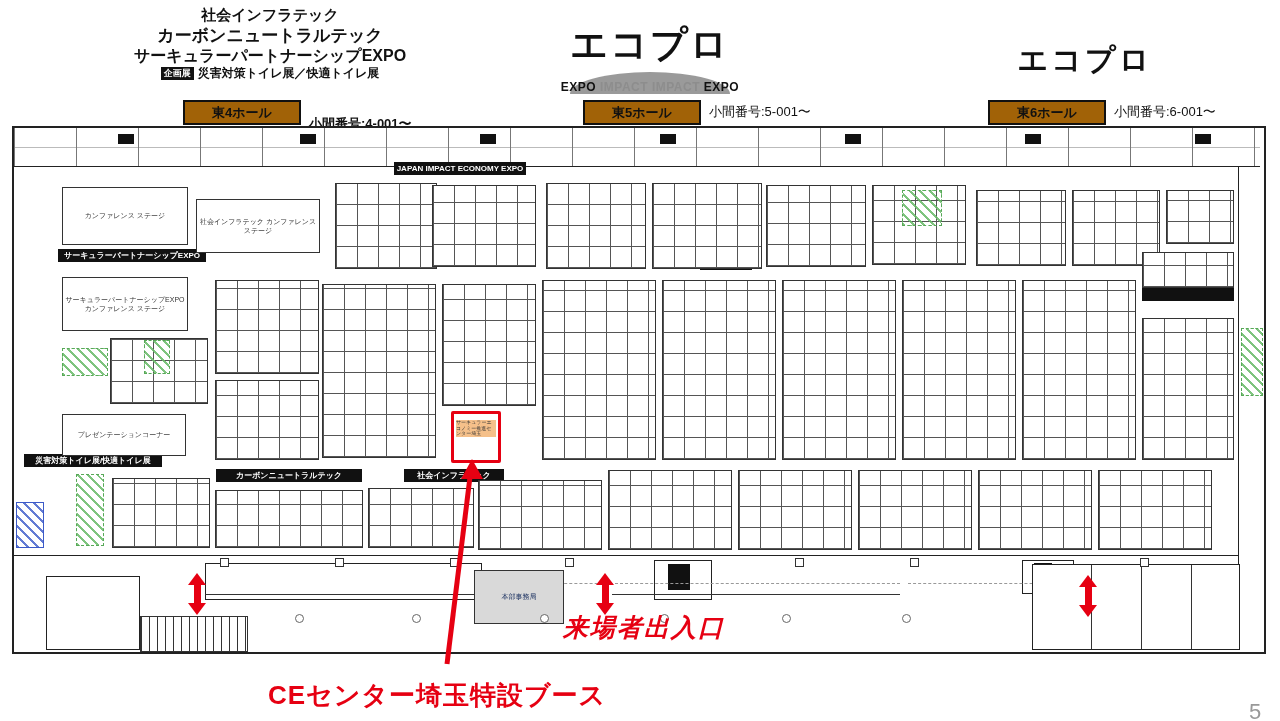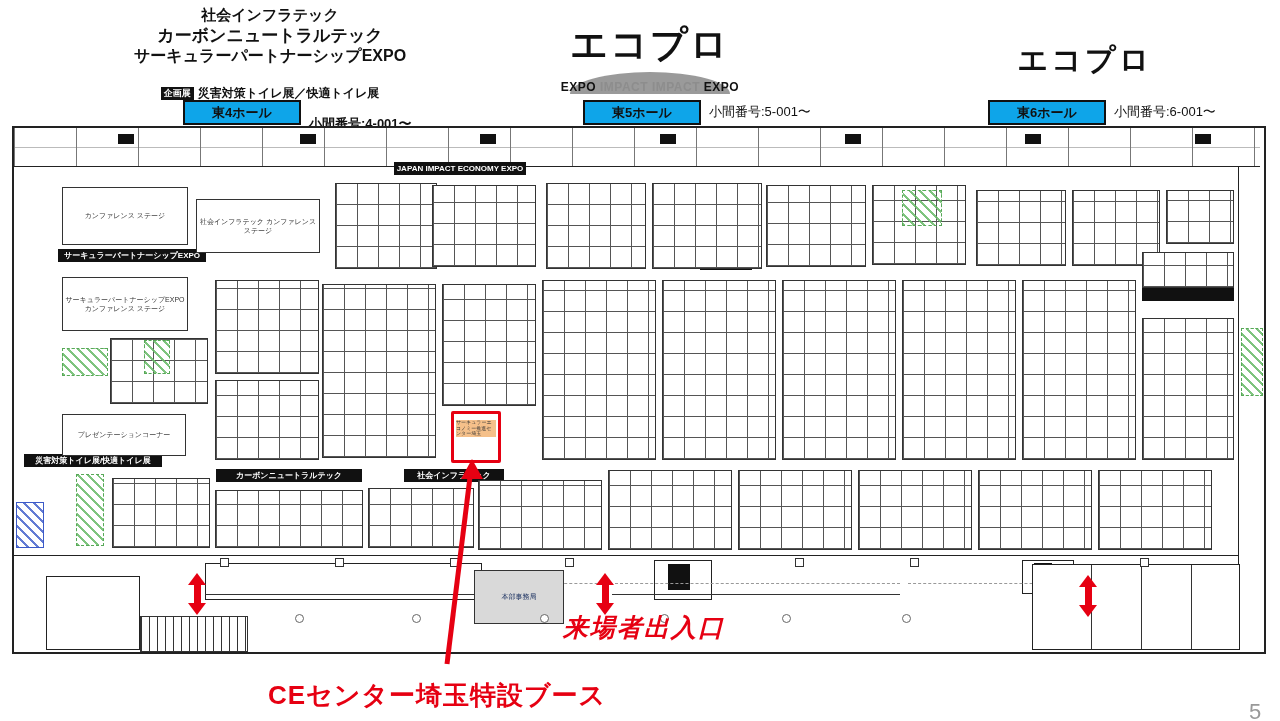--- a/index.html
+++ b/index.html
@@ -5,33 +5,33 @@
   html,body{margin:0;padding:0;background:#fff;}
   body{width:1280px;height:721px;position:relative;overflow:hidden;
        font-family:"Liberation Sans","DejaVu Sans",sans-serif;color:#111;}
   .abs{position:absolute;}
   
   .hdr-left{left:110px;top:6px;width:320px;text-align:center;font-weight:900;line-height:1.25;}
   .hdr-left .t1{font-size:15px;}
   .hdr-left .t2{font-size:17px;}
   .hdr-left .t3{font-size:14px;}
   .hdr-left .t4{font-size:16px;}
-  .hdr-left .sub{font-size:12px;margin-top:20px;}
+  .hdr-left .sub{font-size:12px;margin-top:0;}
   .badge{display:inline-block;background:#111;color:#fff;font-size:9px;font-weight:700;
          padding:1px 3px;margin-right:4px;vertical-align:1px;}
   .logo-center{left:540px;top:20px;width:220px;text-align:center;}
   .logo-center .eco{font-size:37px;font-weight:900;letter-spacing:2px;}
   .arc{width:160px;height:22px;margin:2px auto -14px auto;background:#9a9a9a;
        border-radius:80px 80px 0 0 / 22px 22px 0 0;}
   .logo-sub{position:relative;font-size:12px;font-weight:800;letter-spacing:.5px;}
   .logo-sub .gray{color:#8d8d8d;}
   .logo-right{left:980px;top:40px;width:210px;text-align:center;font-size:30px;font-weight:900;letter-spacing:3px;}
   
   .hallbox{border:2.5px solid #111;height:21px;width:114px;text-align:center;
-           font-size:13px;font-weight:700;line-height:21px;background:#0ea5e9;}
+           font-size:13px;font-weight:700;line-height:21px;background:#a16207;}
   .hallrange{font-size:13px;line-height:24px;font-weight:500;}
   
   .outer{left:12px;top:126px;width:1250px;height:524px;border:2px solid #222;background:#fff;}
   .topstrip{left:14px;top:128px;width:1246px;height:38px;border-bottom:1.5px solid #222;
     background-image:repeating-linear-gradient(90deg,#777 0 1px,transparent 1px 62px),
                      repeating-linear-gradient(0deg,transparent 0 18px,#bbb 18px 19px,transparent 19px 38px);}
   .doorblk{background:#111;width:16px;height:10px;}
   .innerwall{left:14px;top:555px;width:1224px;height:0;border-top:1.5px solid #222;}
   .rightdiv{left:1238px;top:166px;width:0;height:484px;border-left:1.5px solid #222;}
   

